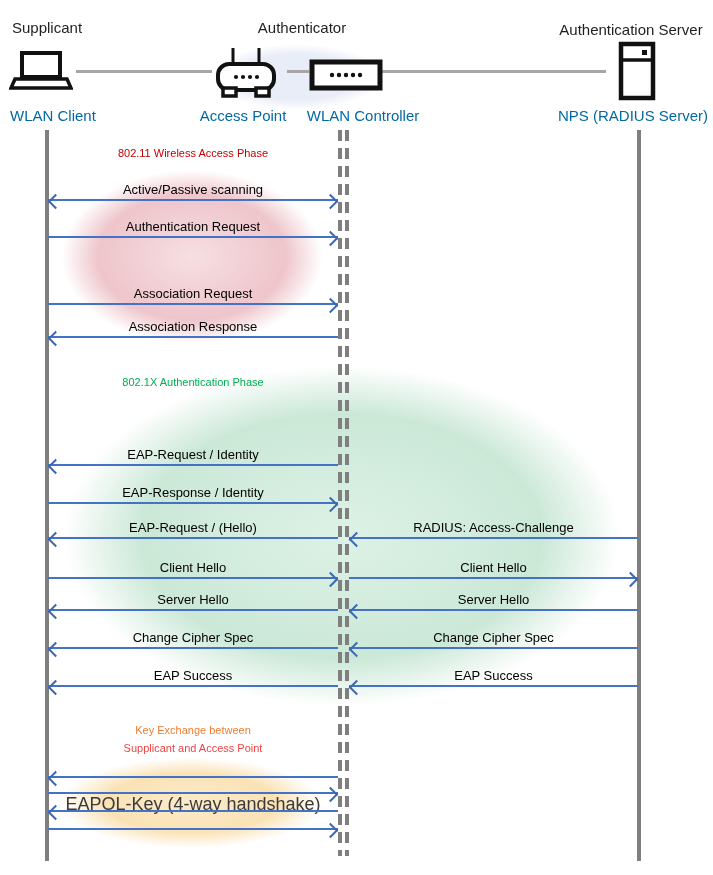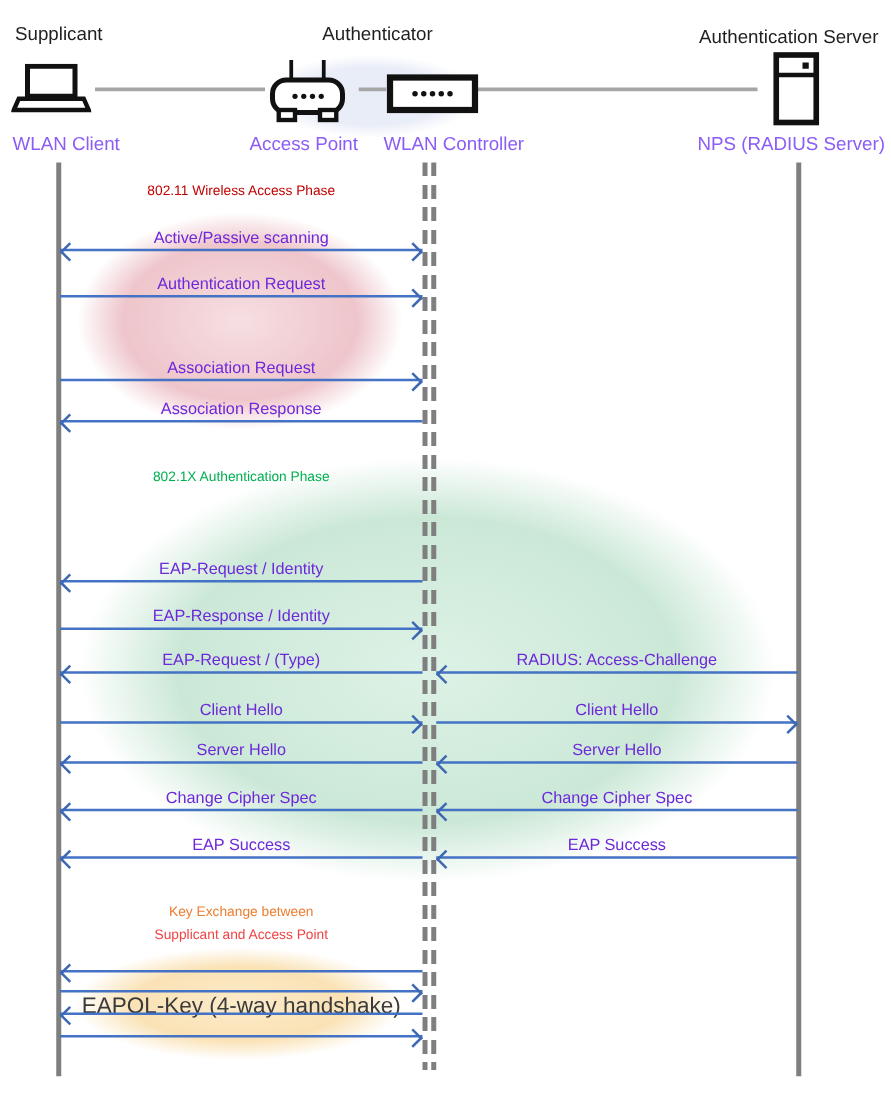--- a/index.html
+++ b/index.html
@@ -2,21 +2,21 @@
 <html><head>
 <meta charset="utf-8">
 <style>
   html,body{margin:0;padding:0;background:#fff;}
   #diagram{
     position:relative;width:713px;height:875px;background:#fff;overflow:hidden;
     font-family:"Liberation Sans","DejaVu Sans",sans-serif;color:#262626;
   }
   
   .role{position:absolute;top:19px;font-size:15px;color:#1f1f1f;white-space:nowrap;}
-  .dev{position:absolute;top:107px;font-size:15px;color:#8b5cf6;white-space:nowrap;}
+  .dev{position:absolute;top:107px;font-size:15px;color:#0369a1;white-space:nowrap;}
   .ctr{transform:translateX(-50%);}
   .conn{position:absolute;top:70px;height:3px;background:#A6A6A6;z-index:1;}
   .hdr-ellipse{position:absolute;left:212px;top:44px;width:170px;height:66px;border-radius:50%;
     background:radial-gradient(closest-side,#E9EDF7 70%,rgba(233,237,247,0) 100%);z-index:0;}
   .icon{position:absolute;z-index:2;}
   
   .life{position:absolute;top:130px;width:4px;height:731px;background:#7F7F7F;z-index:3;}
   .life-dash{position:absolute;top:130px;width:4px;height:726px;z-index:3;
     background:repeating-linear-gradient(to bottom,#7F7F7F 0 11px,transparent 11px 18px);}
   
@@ -28,21 +28,21 @@
   .pe3{left:60px;top:758px;width:262px;height:90px;
     background:radial-gradient(closest-side,#FCEBCA 0%,#FAE2B5 65%,rgba(250,226,181,0) 100%);}
   
   .ptitle{position:absolute;font-size:11px;text-align:center;white-space:nowrap;z-index:4;}
   
   .msg{position:absolute;height:12px;z-index:4;}
   .lane-l{left:48px;width:290px;}
   .lane-r{left:349px;width:289px;}
   .ln{position:absolute;left:0;right:0;top:5px;height:0;border-top:2px solid #4472C4;}
   .lbl{position:absolute;left:0;right:0;bottom:9px;text-align:center;font-size:13px;
-    color:#6d28d9;white-space:nowrap;}
+    color:#000000;white-space:nowrap;}
   .c{position:absolute;width:9px;height:9px;top:1.5px;}
   .cl{left:2px;border-left:2.5px solid #3E68B2;border-bottom:2.5px solid #3E68B2;transform:rotate(45deg);}
   .cr{right:2px;border-right:2.5px solid #3E68B2;border-bottom:2.5px solid #3E68B2;transform:rotate(-45deg);}
   .free-lbl{position:absolute;left:48px;width:290px;text-align:center;font-size:18px;
     color:#3a3a3a;white-space:nowrap;z-index:4;}
 </style>
 </head>
 <body>
 
 <div id="diagram">
@@ -134,21 +134,21 @@
     <span class="lbl">EAP-Request / Identity</span>
     <span class="ln"></span>
     <i class="c cl"></i>
   </div>
   <div class="msg lane-l" style="top:497px">
     <span class="lbl">EAP-Response / Identity</span>
     <span class="ln"></span>
     <i class="c cr"></i>
   </div>
   <div class="msg lane-l" style="top:532px">
-    <span class="lbl">EAP-Request / (Type)</span>
+    <span class="lbl">EAP-Request / (Hello)</span>
     <span class="ln"></span>
     <i class="c cl"></i>
   </div>
   <div class="msg lane-l" style="top:572px">
     <span class="lbl">Client Hello</span>
     <span class="ln"></span>
     <i class="c cr"></i>
   </div>
   <div class="msg lane-l" style="top:604px">
     <span class="lbl">Server Hello</span>

